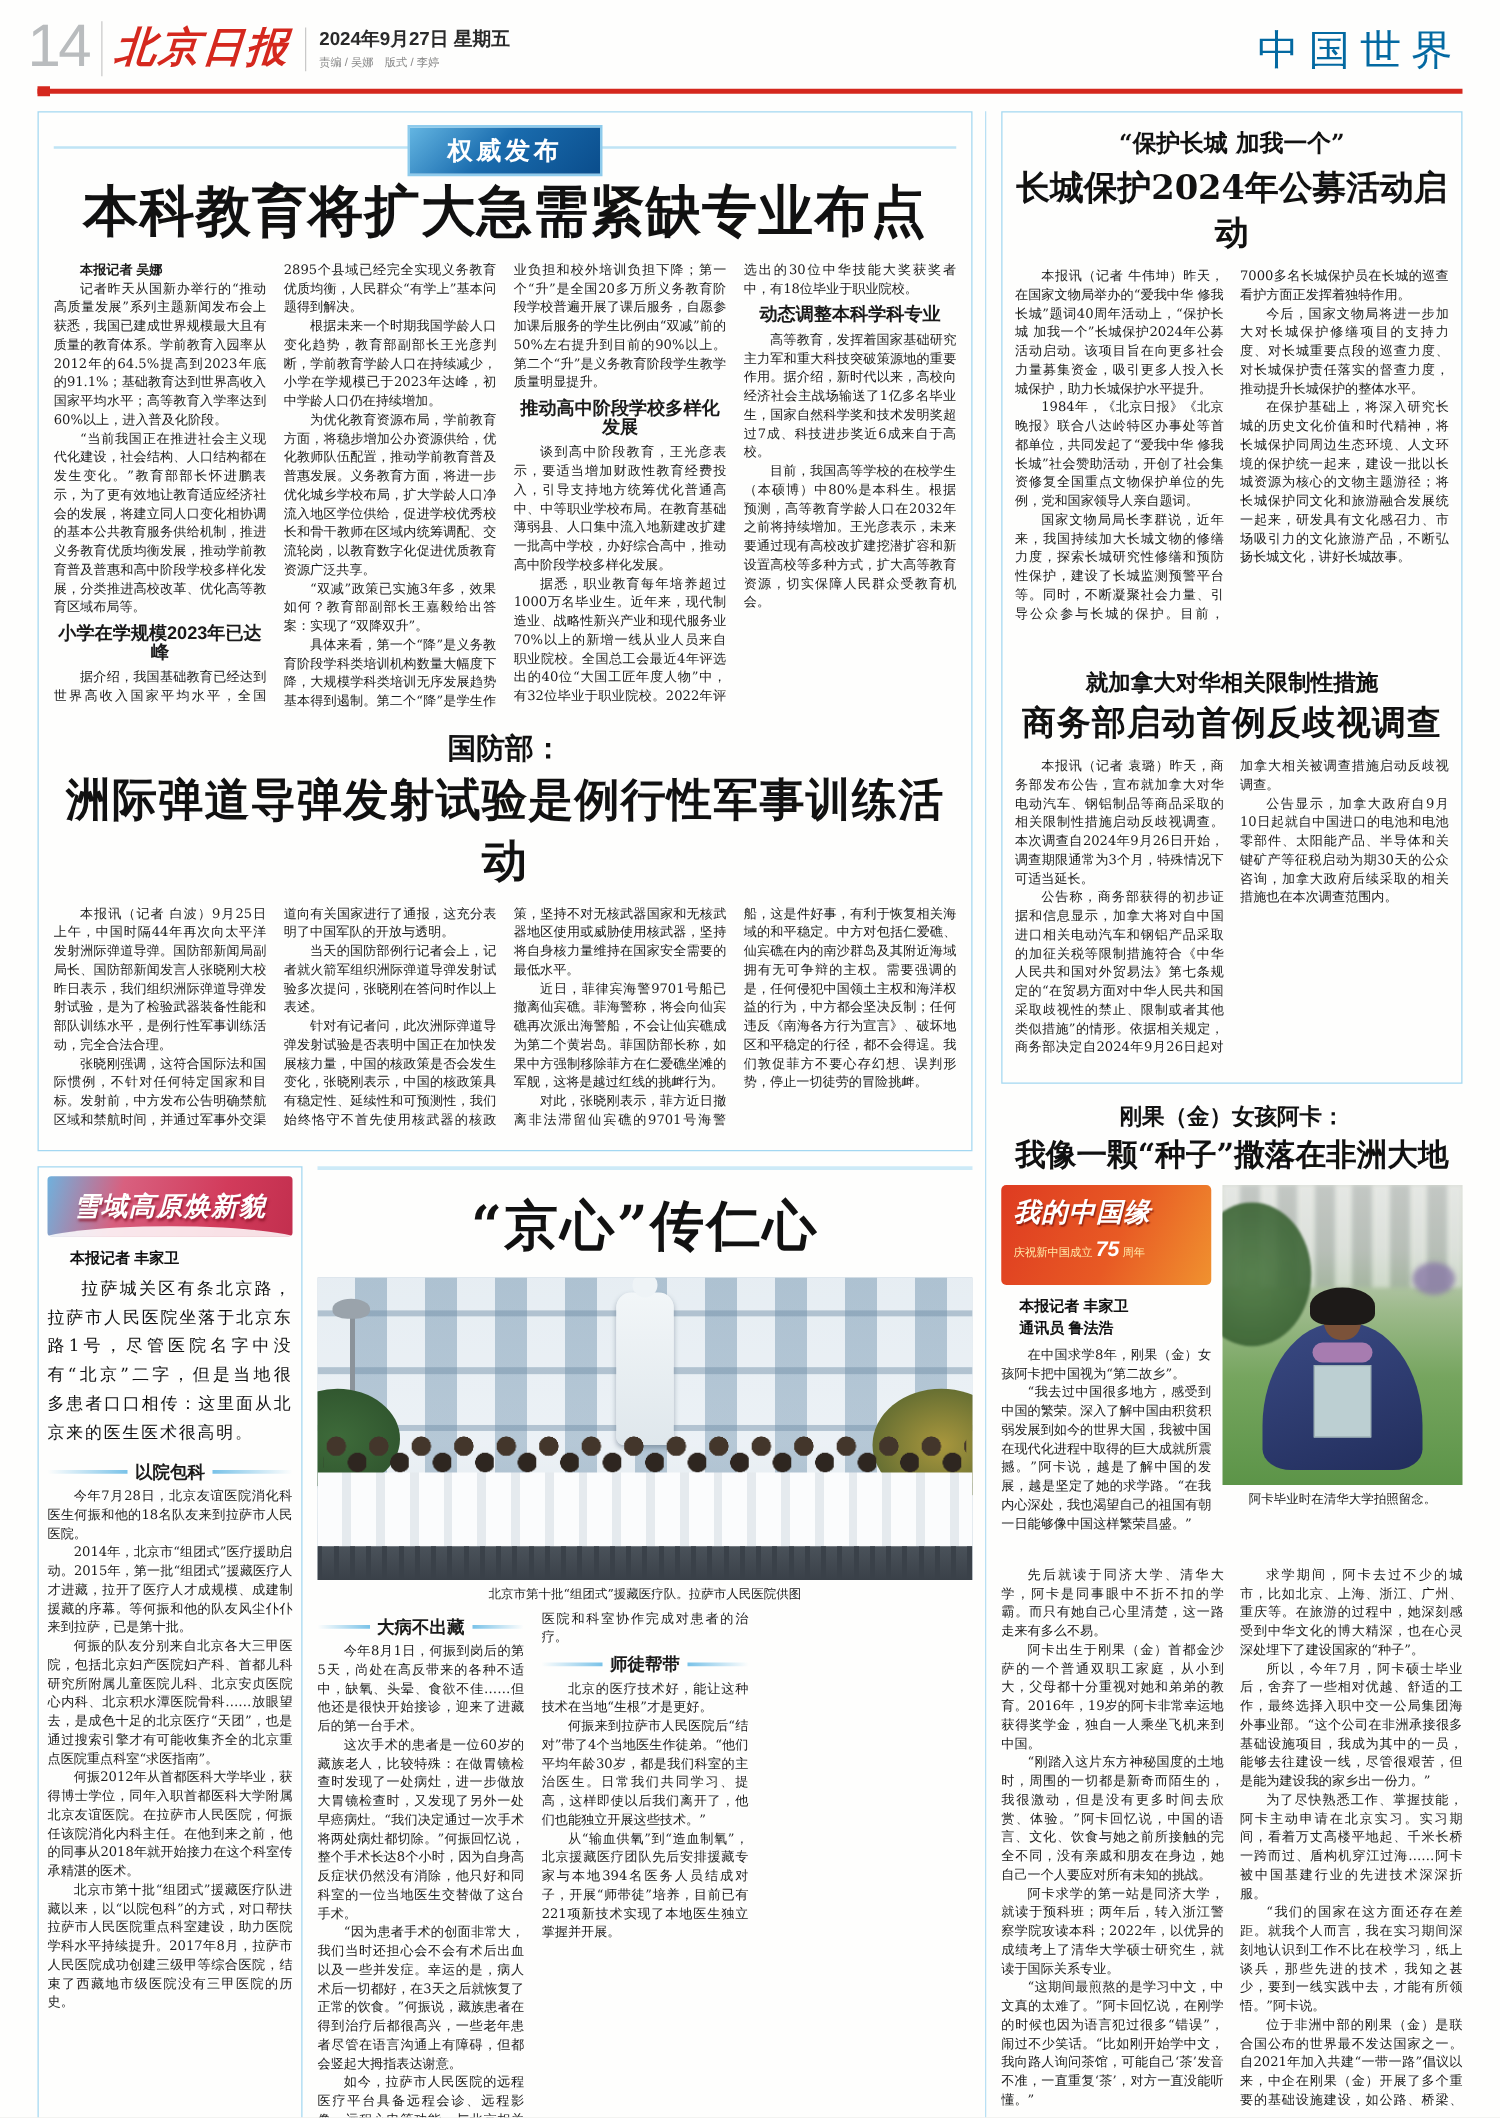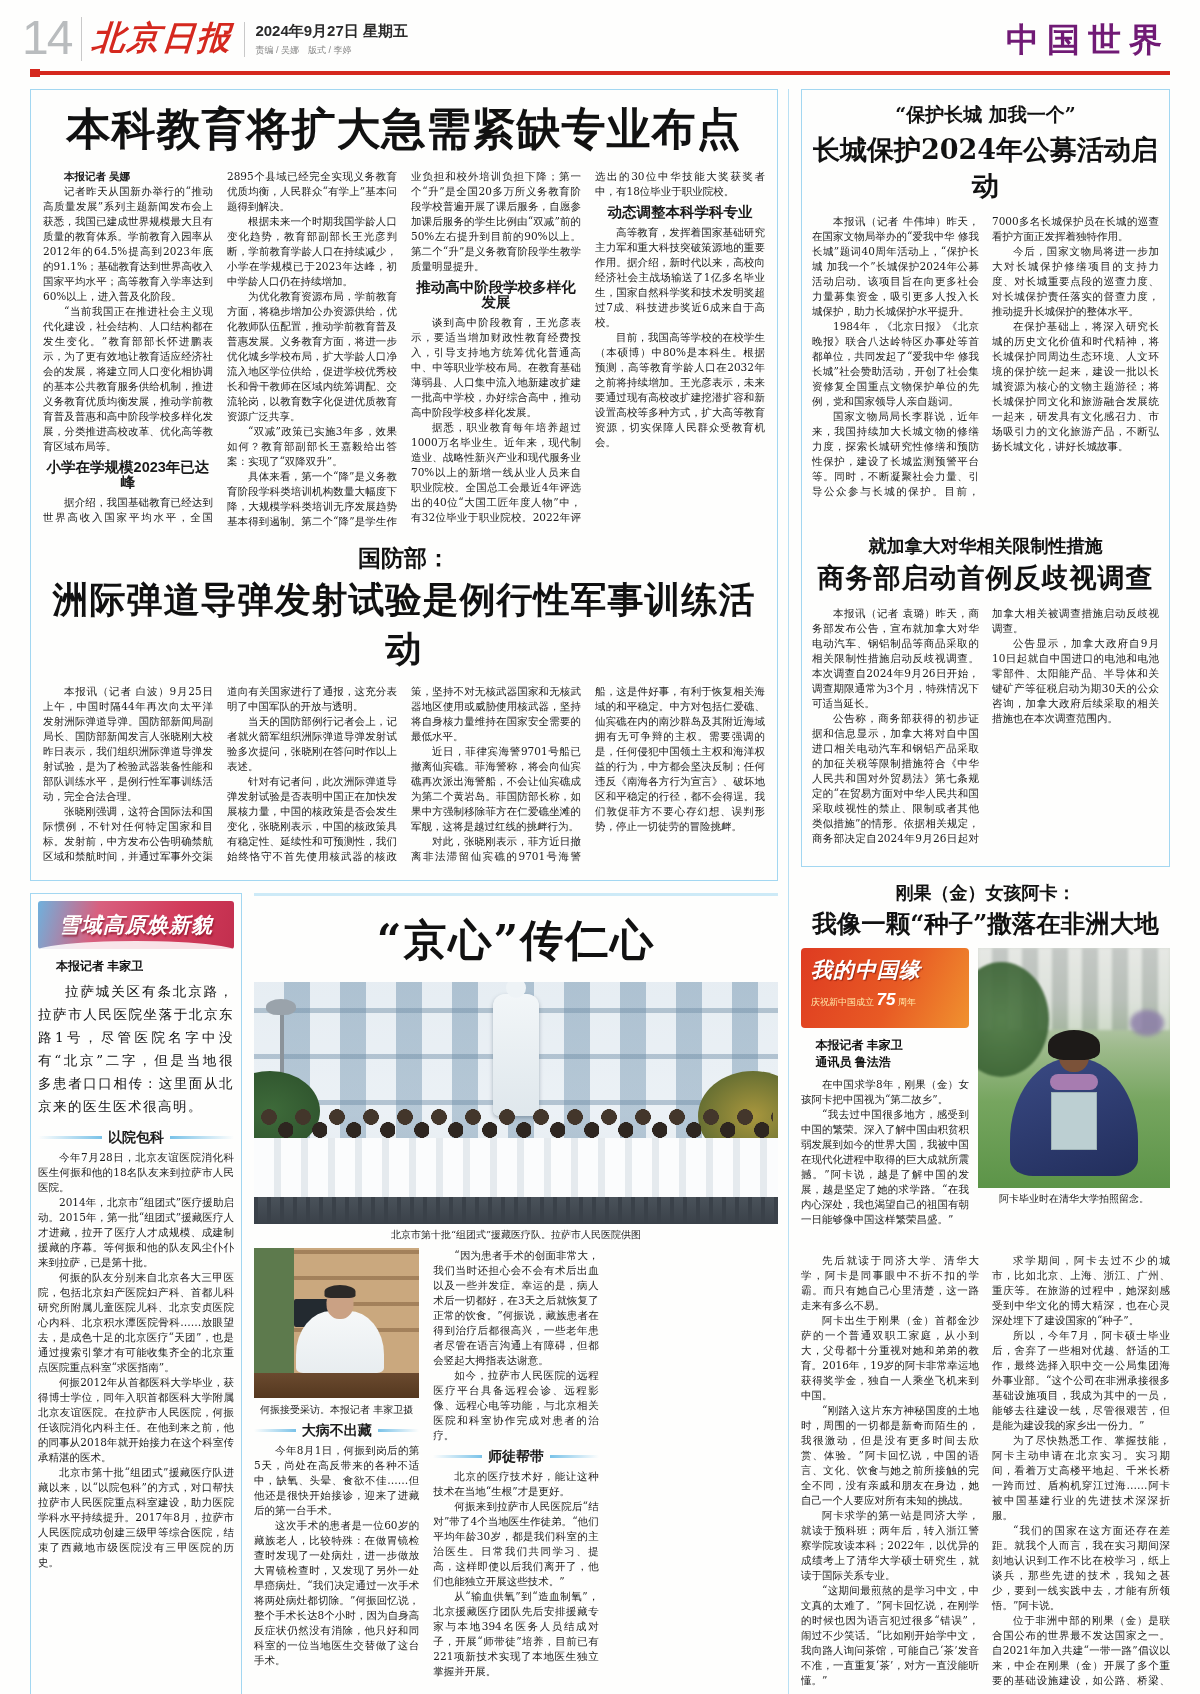--- a/index.html
+++ b/index.html
@@ -5,21 +5,21 @@
   html,body{margin:0;padding:0;background:#e9e9e7;}
   .page{width:1200px;height:1694px;background:#fefefd;margin:0 auto;position:relative;overflow:hidden;font-family:"Liberation Sans",sans-serif;color:#111;}
   
   .hdr{display:flex;align-items:center;padding:12px 30px 0 22px;}
   .pagenum{font-size:48px;line-height:46px;color:#b9bcbe;font-weight:400;letter-spacing:-2px;}
   .hdr-div{width:1px;height:44px;background:#c9c9c9;margin:2px 10px 0 10px;}
   .masthead{color:#d5281e;font-family:"DejaVu Serif",serif;font-weight:bold;font-style:italic;font-size:33px;line-height:44px;letter-spacing:2px;transform:skewX(-4deg);}
   .dateblock{border-left:1px solid #c9c9c9;margin-left:12px;padding-left:10px;margin-top:4px;}
   .date{font-size:15px;font-weight:bold;color:#2a2a2a;}
   .editors{font-size:9px;color:#888;margin-top:3px;}
-  .section-title{margin-left:auto;color:#701a75;font-size:33px;font-weight:bold;letter-spacing:8px;font-family:"DejaVu Serif",serif;margin-top:6px;}
+  .section-title{margin-left:auto;color:#0369a1;font-size:33px;font-weight:normal;letter-spacing:8px;font-family:"DejaVu Serif",serif;margin-top:6px;}
   .redrule{height:4px;background:#d5281e;margin:8px 30px 0 30px;position:relative;}
   .redrule::before{content:'';position:absolute;left:0;top:-2px;width:10px;height:8px;background:#d5281e;}
   
   .main{display:flex;margin:14px 30px 0 30px;align-items:flex-start;}
   .colL{width:748px;}
   .colR{flex:1;border-left:1px solid #b9e0f4;margin-left:10px;padding-left:12px;}
   
   .flow{text-align:justify;font-family:"DejaVu Serif",serif;font-size:10.5px;line-height:15px;color:#1b1b1b;column-fill:auto;overflow:hidden;}
   .flow .p,.flow .by{margin:0;text-indent:2em;}
   .flow .by{font-weight:bold;font-family:"Liberation Sans",sans-serif;}
@@ -125,20 +125,23 @@
     </div>
     <div class="section-title">中国世界</div>
   </div>
   <div class="redrule"></div>
 
   <div class="main">
 
     <div class="colL">
 
       <div class="edu-box">
+        <div class="badge-row">
+          <span class="badge">权威发布</span>
+        </div>
         <div class="edu-headline">本科教育将扩大急需紧缺专业布点</div>
         <div class="flow edu-flow">
             <p class="by">本报记者 吴娜</p>
             <p class="p">记者昨天从国新办举行的“推动高质量发展”系列主题新闻发布会上获悉，我国已建成世界规模最大且有质量的教育体系。学前教育入园率从2012年的64.5%提高到2023年底的91.1%；基础教育达到世界高收入国家平均水平；高等教育入学率达到60%以上，进入普及化阶段。</p>
             <p class="p">“当前我国正在推进社会主义现代化建设，社会结构、人口结构都在发生变化。”教育部部长怀进鹏表示，为了更有效地让教育适应经济社会的发展，将建立同人口变化相协调的基本公共教育服务供给机制，推进义务教育优质均衡发展，推动学前教育普及普惠和高中阶段学校多样化发展，分类推进高校改革、优化高等教育区域布局等。</p>
             <h4 class="h">小学在学规模2023年已达峰</h4>
             <p class="p">据介绍，我国基础教育已经达到世界高收入国家平均水平，全国2895个县域已经完全实现义务教育优质均衡，人民群众“有学上”基本问题得到解决。</p>
             <p class="p">根据未来一个时期我国学龄人口变化趋势，教育部副部长王光彦判断，学前教育学龄人口在持续减少，小学在学规模已于2023年达峰，初中学龄人口仍在持续增加。</p>
             <p class="p">为优化教育资源布局，学前教育方面，将稳步增加公办资源供给，优化教师队伍配置，推动学前教育普及普惠发展。义务教育方面，将进一步优化城乡学校布局，扩大学龄人口净流入地区学位供给，促进学校优秀校长和骨干教师在区域内统筹调配、交流轮岗，以教育数字化促进优质教育资源广泛共享。</p>
             <p class="p">“双减”政策已实施3年多，效果如何？教育部副部长王嘉毅给出答案：实现了“双降双升”。</p>
@@ -190,29 +193,20 @@
             <div class="bush-l"></div>
             <div class="bush-r"></div>
             <div class="crowd">
               <div class="heads"></div>
               <div class="coats"></div>
             </div>
             <div class="fence"></div>
           </div>
           <div class="cap">北京市第十批“组团式”援藏医疗队。拉萨市人民医院供图</div>
           <div class="flow jx-flow">
-            <div class="inline-photo">
-              <div class="ph ph-desk">
-                <div class="monitor"></div>
-                <div class="doc-fig"></div>
-                <div class="doc-head"></div>
-                <div class="desk"></div>
-              </div>
-              <div class="cap">何振接受采访。本报记者 丰家卫摄</div>
-            </div>
           <h4 class="h">大病不出藏</h4>
               <p class="p">今年8月1日，何振到岗后的第5天，尚处在高反带来的各种不适中，缺氧、头晕、食欲不佳……但他还是很快开始接诊，迎来了进藏后的第一台手术。</p>
               <p class="p">这次手术的患者是一位60岁的藏族老人，比较特殊：在做胃镜检查时发现了一处病灶，进一步做放大胃镜检查时，又发现了另外一处早癌病灶。“我们决定通过一次手术将两处病灶都切除。”何振回忆说，整个手术长达8个小时，因为自身高反症状仍然没有消除，他只好和同科室的一位当地医生交替做了这台手术。</p>
               <p class="p">“因为患者手术的创面非常大，我们当时还担心会不会有术后出血以及一些并发症。幸运的是，病人术后一切都好，在3天之后就恢复了正常的饮食。”何振说，藏族患者在得到治疗后都很高兴，一些老年患者尽管在语言沟通上有障碍，但都会竖起大拇指表达谢意。</p>
               <p class="p">如今，拉萨市人民医院的远程医疗平台具备远程会诊、远程影像、远程心电等功能，与北京相关医院和科室协作完成对患者的治疗。</p>
               <h4 class="h">师徒帮带</h4>
               <p class="p">北京的医疗技术好，能让这种技术在当地“生根”才是更好。</p>
               <p class="p">何振来到拉萨市人民医院后“结对”带了4个当地医生作徒弟。“他们平均年龄30岁，都是我们科室的主治医生。日常我们共同学习、提高，这样即使以后我们离开了，他们也能独立开展这些技术。”</p>
               <p class="p">从“输血供氧”到“造血制氧”，北京援藏医疗团队先后安排援藏专家与本地394名医务人员结成对子，开展“师带徒”培养，目前已有221项新技术实现了本地医生独立掌握并开展。</p>
             </div>

